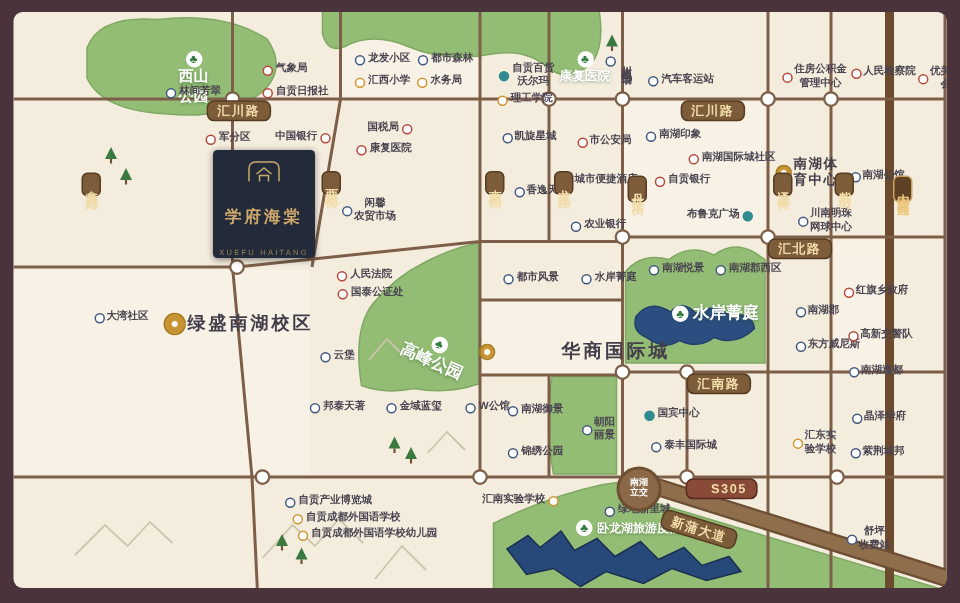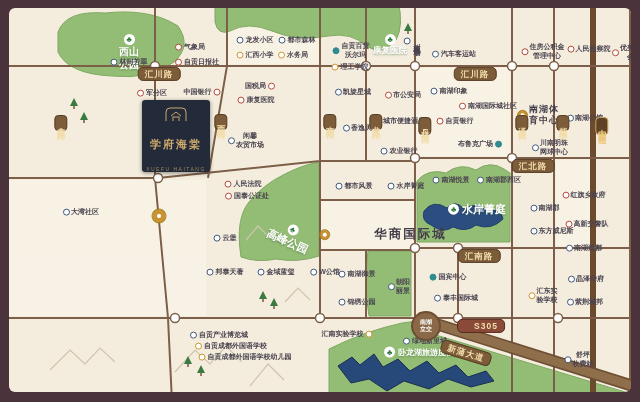--- a/index.html
+++ b/index.html
@@ -549,20 +549,23 @@
           </span>
         </div>
         <div class="poi" style="left: 236px; top: 349px;">
           <span class="ic ic-yellow"></span>
           <span class="tt">
             <span class="ln">自贡成都外国语学校幼儿园</span>
           </span>
         </div>
         <div class="poi col b1" style="left: 150px; top: 208px;">
           <span class="ic ic-goldbook"></span>
+          <span class="tt">
+            <span class="ln">绿盛南湖校区</span>
+          </span>
         </div>
         <div class="poi b2" style="left: 374px; top: 227px; gap: 44px;">
           <span class="ic ic-goldshop"></span>
           <span class="tt">
             <span class="ln">华商国际城</span>
           </span>
         </div>
       </div>
     <div id="inter-layer">
         <div class="inter" style="left: 417px; top: 318px;">

